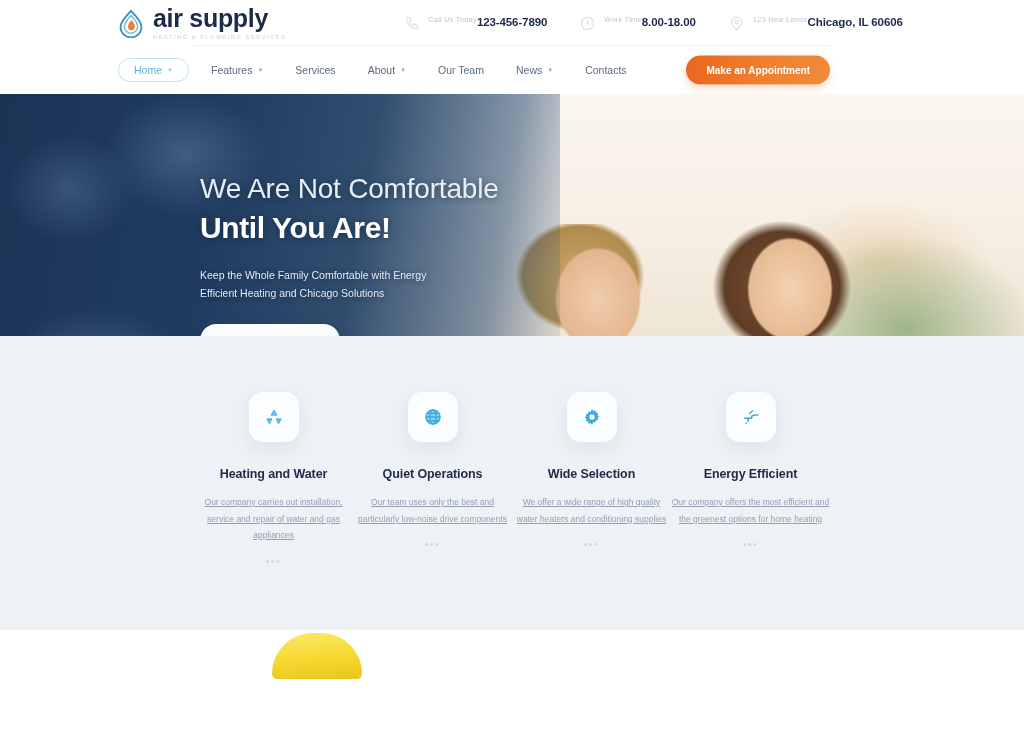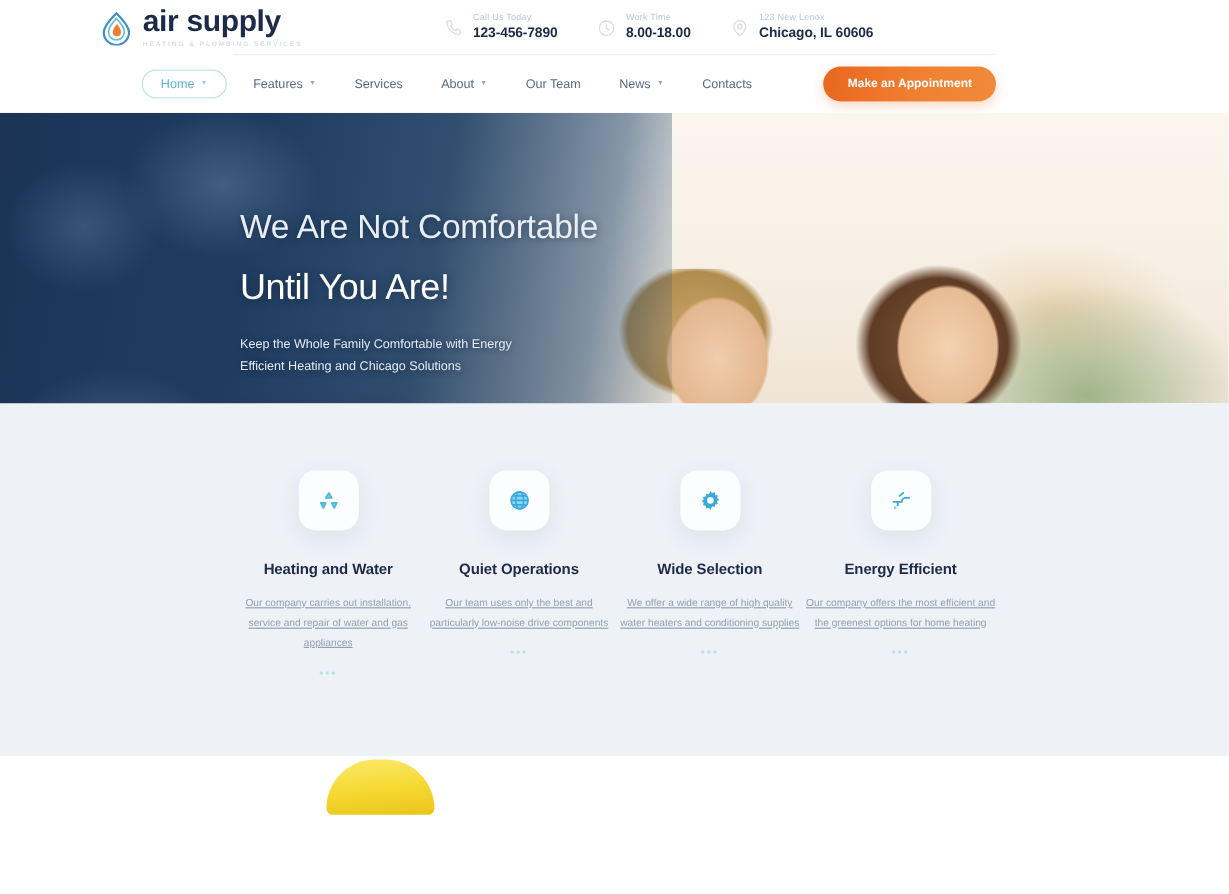--- a/index.html
+++ b/index.html
@@ -8,21 +8,21 @@
     font-family:"Liberation Sans", sans-serif;
     background:#ffffff;
     overflow:hidden;
     -webkit-font-smoothing:antialiased;
   }
 
   
   .header { width:1024px; background:#ffffff; position:relative; }
   .header-top {
     height:46px; display:flex; align-items:center;
-    padding:0 0 0 84px; position:relative;
+    padding:0 0 0 118px; position:relative;
   }
   .header-top:after{
     content:""; position:absolute; left:194px; right:194px; bottom:0;
     height:1px; background:#eceff3;
   }
   .logo { display:flex; align-items:center; gap:9px; }
   .logo-mark { width:26px; height:29px; position:relative; flex:none; }
   .logo-text-wrap{ display:flex; flex-direction:column; line-height:1; }
   .logo-text {
     font-size:25px; font-weight:bold; color:#1d2b49;
@@ -30,21 +30,21 @@
   }
   .logo-tagline{
     font-size:5.5px; letter-spacing:1.6px; color:#d7dde6;
     margin-top:4px; text-transform:uppercase; font-weight:bold;
     white-space:nowrap;
   }
 
   .contacts { display:flex; gap:32px; margin-left:117px; align-items:center; }
   .contact { display:flex; align-items:center; gap:8px; }
   .contact-ico { width:17px; height:17px; flex:none; opacity:.55; }
-  .contact-txt { display:flex; flex-direction:column; line-height:1.15; }
+  .contact-txt { display:flex; flex-direction:row; line-height:1.15; }
   .contact-label { font-size:7.5px; color:#b9c6d6; letter-spacing:.2px; margin-bottom:2px; }
   .contact-value { font-size:11.5px; font-weight:bold; color:#1d2b49; letter-spacing:-0.1px; white-space:nowrap; }
 
   .header-nav {
     height:48px; display:flex; align-items:center;
     padding-left:118px; padding-right:194px; position:relative;
   }
   .nav { display:flex; align-items:center; gap:0; }
   .nav-item {
     font-size:10.5px; color:#5b6b82; padding:0 16px;
@@ -106,21 +106,21 @@
       radial-gradient(ellipse 140px 110px at 95px 290px, rgba(170,195,220,.30), rgba(170,195,220,0) 70%),
       linear-gradient(100deg,#1b3456 0%,#1f3c60 36%,rgba(34,66,102,.93) 62%,rgba(40,74,112,.55) 85%,rgba(46,82,120,0) 100%);
   }
   .hero-inner { position:relative; z-index:4; padding:78px 0 0 200px; }
   .hero-l1 {
     font-size:28px; color:#e8eef6; font-weight:normal;
     letter-spacing:-0.2px; line-height:1.2;
     text-shadow:0 1px 6px rgba(12,28,50,.5);
   }
   .hero-l2 {
-    font-size:30px; color:#ffffff; font-weight:normal; margin-top:16px;
+    font-size:30px; color:#ffffff; font-weight:bold; margin-top:4px;
     letter-spacing:-0.4px; line-height:1.2;
     text-shadow:0 1px 7px rgba(12,28,50,.55);
   }
   .hero-sub {
     margin-top:20px; font-size:10.5px; color:#e2eaf4; line-height:1.75;
     max-width:230px; text-shadow:0 1px 5px rgba(12,28,50,.5);
   }
   .hero-btn {
     margin-top:22px; display:inline-block; background:#fbfcfd; color:#4a5a73;
     font-size:9.5px; padding:11px 24px; border-radius:19px; border:none;

